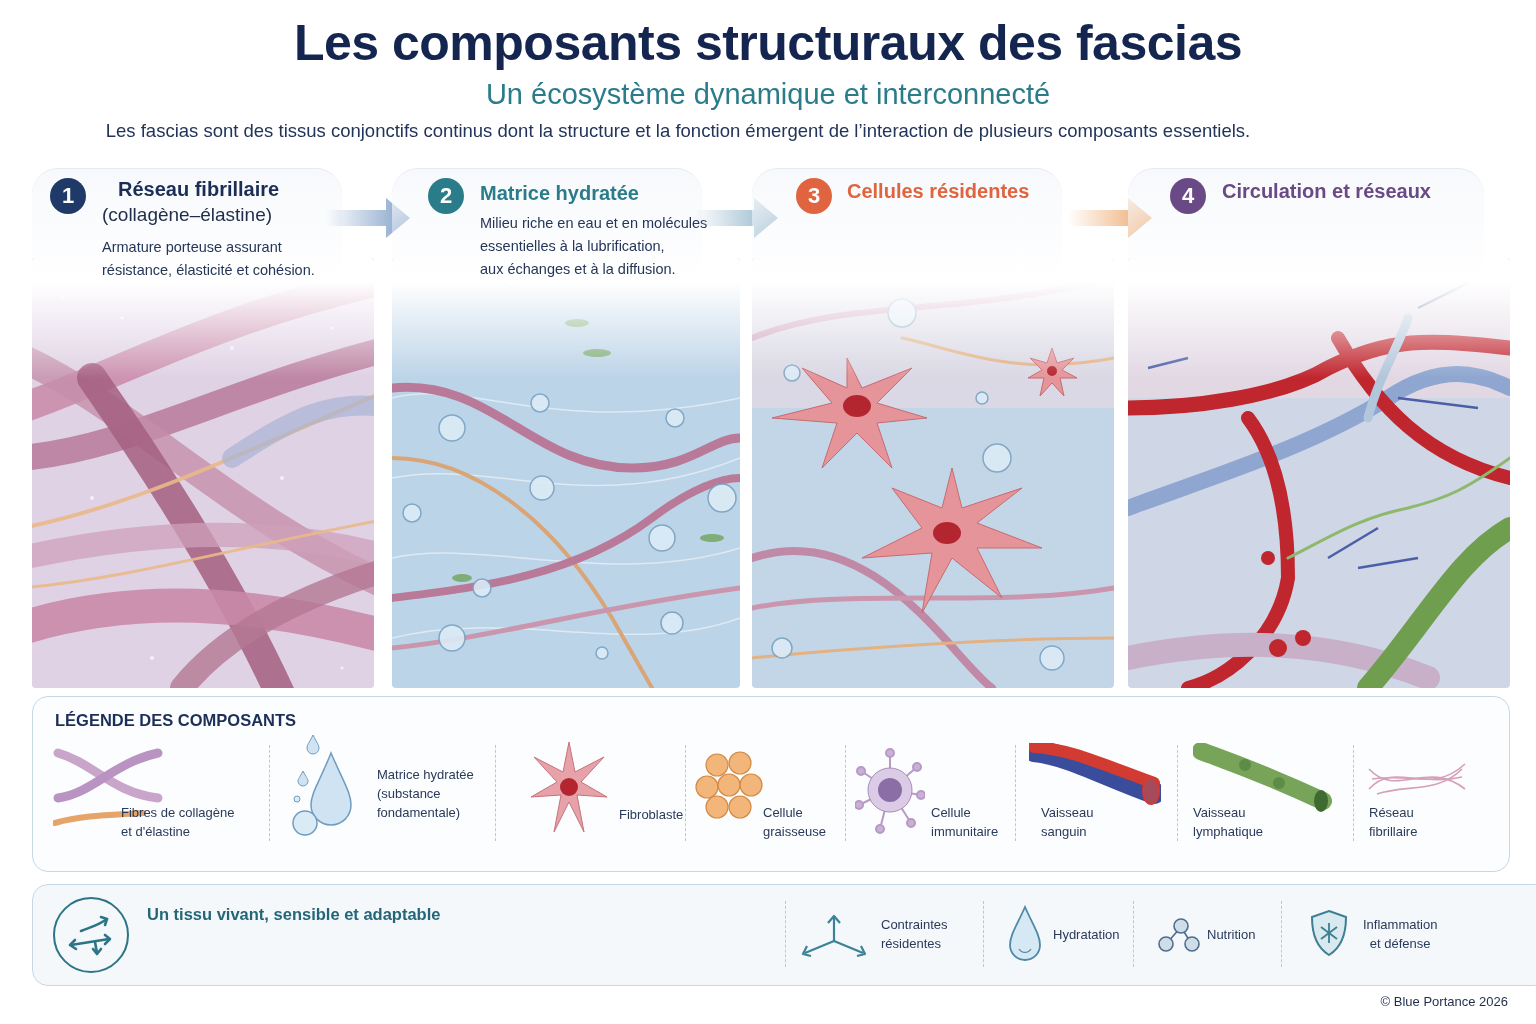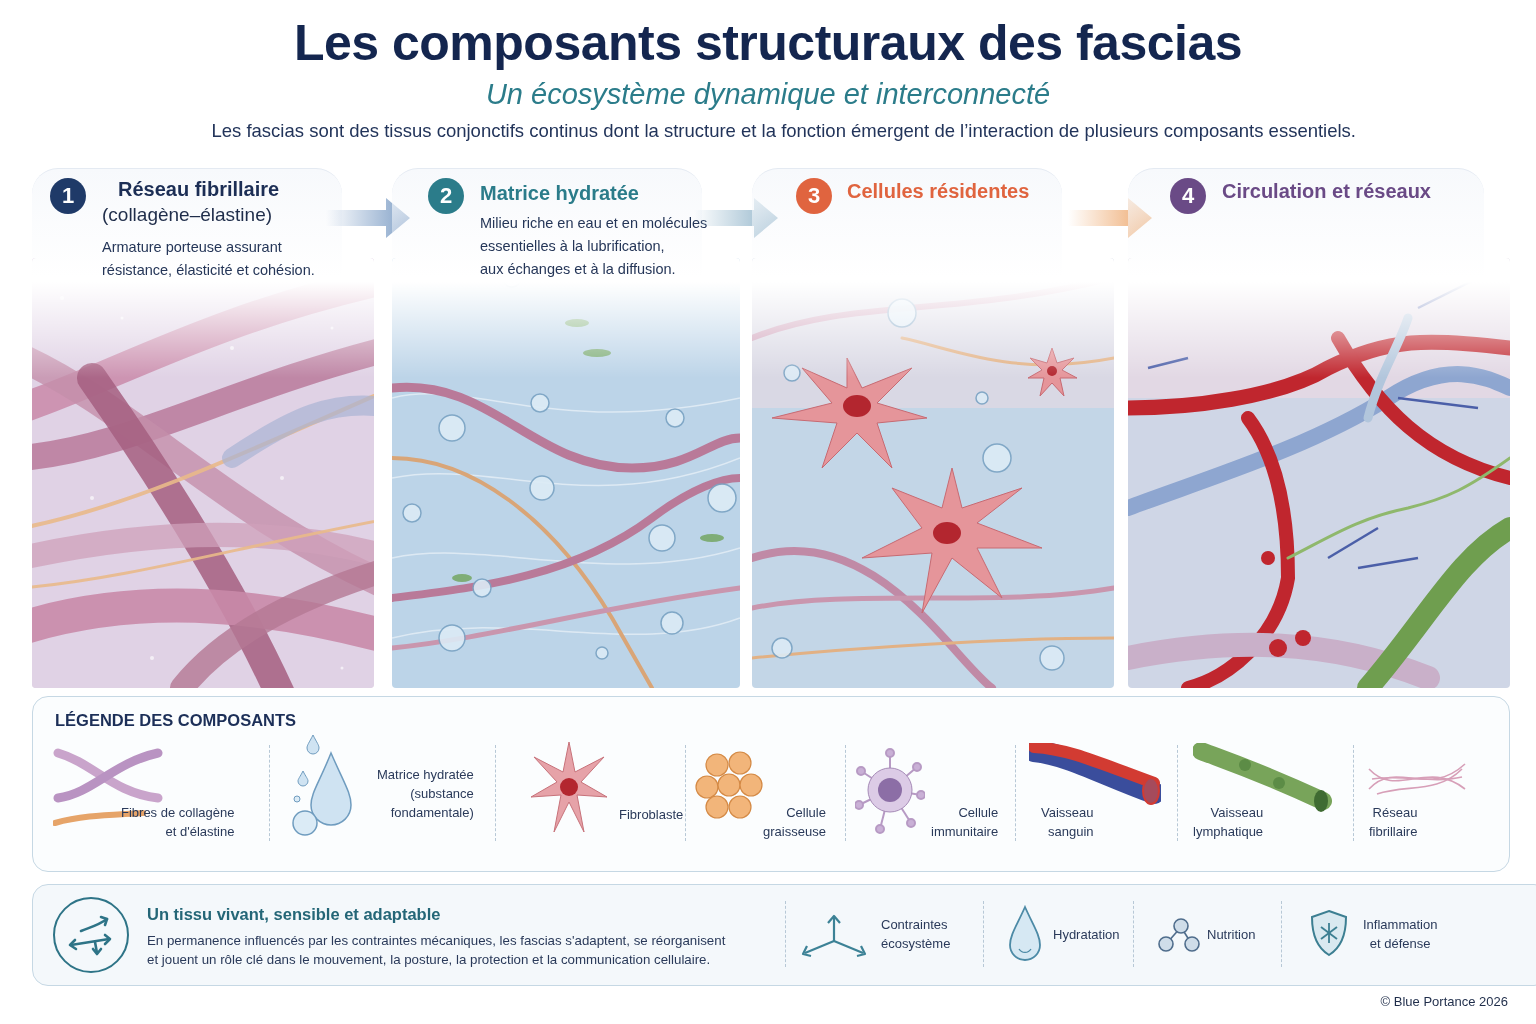--- a/index.html
+++ b/index.html
@@ -1,38 +1,38 @@
 <!DOCTYPE html>
 <html><head>
 <meta charset="utf-8">
 <style>
   * { box-sizing: border-box; margin: 0; padding: 0; }
   html, body { width: 1536px; height: 1024px; background: #ffffff; overflow: hidden; }
   body { font-family: "Liberation Sans", "DejaVu Sans", sans-serif; color: #1f2d4a; position: relative; }
 
   .title { position: absolute; top: 14px; left: 0; width: 1536px; text-align: center; font-size: 50px; font-weight: 700; color: #14264f; letter-spacing: -0.5px; }
-  .subtitle { position: absolute; top: 78px; left: 0; width: 1536px; text-align: center; font-size: 29px; color: #2b7c8a; font-style: italic; }
-  .intro { position: absolute; top: 120px; left: 0; width: 1356px; text-align: right; font-size: 18.5px; color: #22345a; }
+  .subtitle { position: absolute; top: 78px; left: 0; width: 1536px; text-align: center; font-size: 29px; color: #2b7c8a; }
+  .intro { position: absolute; top: 120px; left: 0; width: 1356px; text-align: center; font-size: 18.5px; color: #22345a; }
 
   
   .panel { position: absolute; top: 168px; height: 520px; }
   .panel-head { position: absolute; top: 0; left: 0; width: 310px; height: 110px; border-radius: 26px 26px 0 0; background: linear-gradient(#f7f9fc, rgba(255,255,255,0)); border-top: 1px solid #e4eaf2; }
   .badge { position: absolute; top: 10px; left: 18px; width: 36px; height: 36px; border-radius: 50%; color: #fff; font-weight: 700; font-size: 22px; display: flex; align-items: center; justify-content: center; }
   .ptitle { position: absolute; top: 10px; left: 70px; font-size: 20px; font-weight: 700; white-space: nowrap; }
   .psub { position: absolute; top: 36px; left: 70px; font-size: 19px; color: #1f2d4a; white-space: nowrap; }
   .pdesc { position: absolute; left: 70px; font-size: 14.5px; line-height: 23px; color: #253658; white-space: nowrap; }
 
   .illus { position: absolute; top: 90px; left: 0; width: 342px; height: 430px; border-radius: 4px; overflow: hidden; }
   .illus svg { width: 100%; height: 100%; display: block; }
   .fade { position: absolute; left: 0; top: 0; width: 100%; height: 120px; background: linear-gradient(#ffffff 20%, rgba(255,255,255,0)); }
 
   .flow-arrow { position: absolute; top: 196px; width: 86px; height: 44px; }
 
   
-  .legend { position: absolute; top: 696px; left: 32px; width: 1478px; height: 176px; border: 1.5px solid #c6d8e4; border-radius: 16px; background: #fbfdfe; text-align: right; }
+  .legend { position: absolute; top: 696px; left: 32px; width: 1478px; height: 176px; border: 1.5px solid #c6d8e4; border-radius: 16px; background: #fbfdfe; }
   .legend-title { position: absolute; top: 14px; left: 22px; font-size: 16.5px; font-weight: 700; color: #1c2f58; }
   .leg-item { position: absolute; top: 36px; height: 120px; }
   .leg-item svg { position: absolute; }
   .leg-label { position: absolute; font-size: 13px; line-height: 19px; color: #2a3a5a; white-space: nowrap; }
   .vsep { position: absolute; top: 48px; width: 0; height: 96px; border-left: 1px dashed #b7c8d6; }
 
   
   .band { position: absolute; top: 884px; left: 32px; width: 1518px; height: 102px; border: 1.5px solid #c6d8e4; border-radius: 16px; background: #f4f8fb; }
   .band-icon { position: absolute; left: 20px; top: 12px; width: 76px; height: 76px; border-radius: 50%; border: 2px solid #2e7487; }
   .band-title { position: absolute; left: 114px; top: 20px; font-size: 16.5px; font-weight: 700; color: #246677; }
@@ -383,40 +383,36 @@
           <path d="M46 18 L52 20 L50 26"></path>
         <path d="M16 46 L54 40"></path>
           <path d="M20 41 L15 46 L21 50"></path>
           <path d="M50 36 L55 40 L50 45"></path>
         <path d="M40 43 L42 54"></path>
           <path d="M38 50 L42 55 L46 50"></path>
       </g>
     </svg>
   </div>
   <div class="band-title">Un tissu vivant, sensible et adaptable</div>
-  <div class="band-text">
-    <div>En permanence influencés par les contraintes mécaniques, les fascias s'adaptent, se réorganisent</div>
-    <div>et jouent un rôle clé dans le mouvement, la posture, la protection et la communication cellulaire.</div>
-  </div>
 
   <div class="bsep" style="left:752px;"></div>
   <div class="b-item" style="left:766px; width:190px;">
     <svg width="70" height="50" style="position:absolute; left:0; top:12px;" viewBox="0 0 70 50">
       <g fill="none" stroke="#3c8296" stroke-width="2.2" stroke-linejoin="round">
         <path d="M35 30 L35 6"></path>
           <path d="M29 12 L35 5 L41 12"></path>
         <path d="M35 30 L6 42"></path>
           <path d="M8 35 L4 43 L12 45"></path>
         <path d="M35 30 L64 42"></path>
           <path d="M58 45 L66 43 L62 35"></path>
       </g>
     </svg>
     <div class="b-label" style="left:82px; top:16px;">
       <div>Contraintes</div>
-      <div>écosystème</div>
+      <div>résidentes</div>
     </div>
   </div>
   <div class="bsep" style="left:950px;"></div>
   <div class="b-item" style="left:974px; width:150px;">
     <svg width="36" height="58" style="position:absolute; left:0; top:6px;" viewBox="0 0 36 58">
       <path d="M18 2 C26 20 33 30 33 40 A15 15 0 0 1 3 40 C3 30 10 20 18 2 Z" fill="#d6e8f3" stroke="#4c8aa6" stroke-width="1.8"></path>
       <path d="M12 44 A7 7 0 0 0 24 44" fill="none" stroke="#4c8aa6" stroke-width="1.3"></path>
     </svg>
     <div class="b-label" style="left:46px; top:26px;">
       <div>Hydratation</div>

